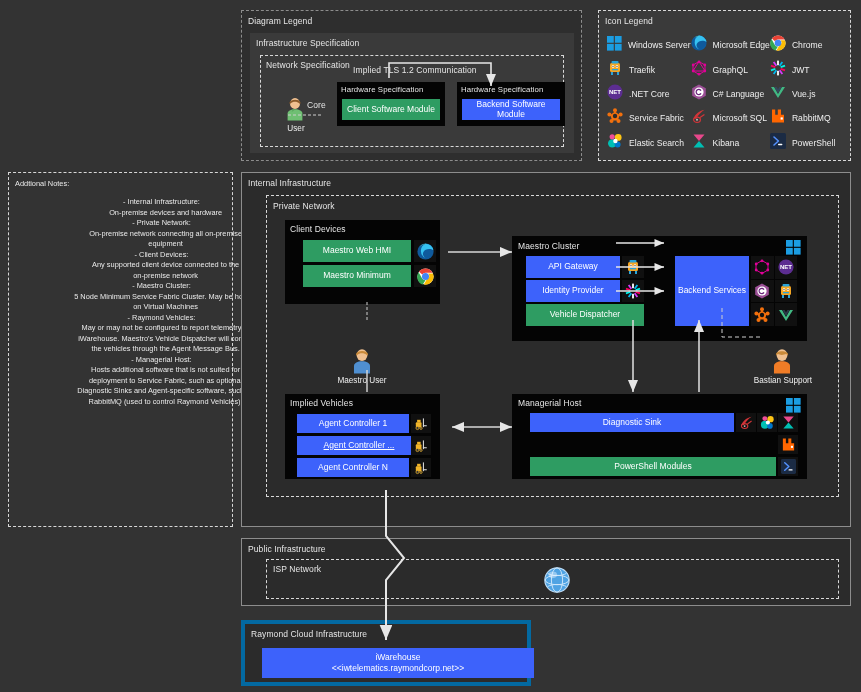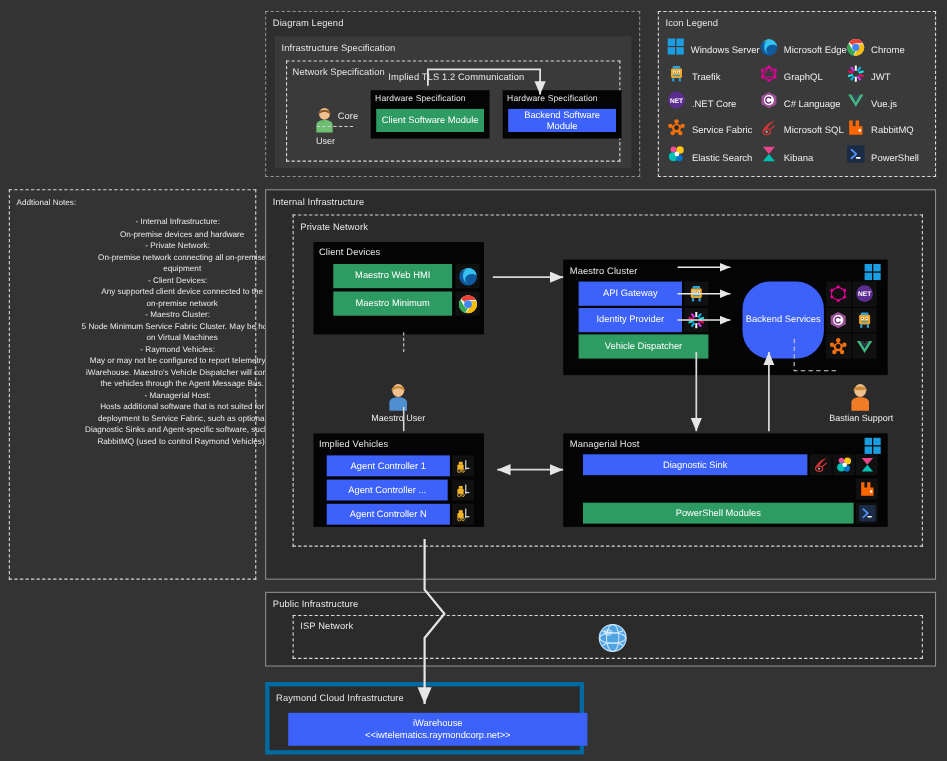--- a/index.html
+++ b/index.html
@@ -384,21 +384,21 @@
               <g fill="#fb015b">
                 <rect x="-.9" y="-7.4" width="1.8" height="4.6" transform="rotate(288)"></rect>
                 <rect x="-.9" y="2.8" width="1.8" height="4.6" transform="rotate(288)"></rect>
               </g>
             </g>
           </svg>
       </div>
 
       <div class="abs mod green" style="left:14px;top:68px;width:118px;height:22px;">Vehicle Dispatcher</div>
 
-      <div class="abs mod blue" style="left:163px;top:20px;width:74px;height:70px;border-radius:25px;">Backend Services</div>
+      <div class="abs mod blue" style="left:163px;top:20px;width:74px;height:70px;">Backend Services</div>
 
       <div class="abs" style="left:239px;top:20px;width:46px;height:70px;display:grid;grid-template-columns:1fr 1fr;grid-template-rows:repeat(3,1fr);gap:1px;">
         <div class="icobox">
           <svg width="16" height="16" viewBox="0 0 16 16">
               <g stroke="#e10098" stroke-width="1" fill="none">
                 <path d="M8 1.6 14 5v6L8 14.4 2 11V5z"></path>
               </g>
               <circle cx="8" cy="1.8" r="1.4" fill="#e10098"></circle>
               <circle cx="13.8" cy="5" r="1.4" fill="#e10098"></circle>
               <circle cx="13.8" cy="11" r="1.4" fill="#e10098"></circle>
@@ -470,21 +470,21 @@
       <div class="abs icobox" style="left:126px;top:20px;width:20px;height:19px;">
         <svg width="15" height="14" viewBox="0 0 16 16">
             <rect x="1.5" y="6" width="6.5" height="5.6" rx="1" fill="#f0b429"></rect>
             <rect x="3" y="3.2" width="4" height="3" fill="#f0b429"></rect>
             <rect x="9.6" y="1.6" width="1.2" height="10" fill="#ddd"></rect>
             <rect x="9.6" y="9.4" width="4.4" height="1.2" fill="#ddd"></rect>
             <circle cx="3.4" cy="12.6" r="1.8" fill="#333" stroke="#f0b429" stroke-width=".8"></circle>
             <circle cx="7.4" cy="12.8" r="1.4" fill="#333" stroke="#f0b429" stroke-width=".8"></circle>
           </svg>
       </div>
-      <div class="abs mod blue" style="left:12px;top:42px;width:110px;height:19px;">Agent Controller ...</div>
+      <div class="abs mod blue" style="left:12px;top:42px;width:124px;height:19px;text-decoration:underline;">Agent Controller ...</div>
       <div class="abs icobox" style="left:126px;top:42px;width:20px;height:19px;">
         <svg width="15" height="14" viewBox="0 0 16 16">
             <rect x="1.5" y="6" width="6.5" height="5.6" rx="1" fill="#f0b429"></rect>
             <rect x="3" y="3.2" width="4" height="3" fill="#f0b429"></rect>
             <rect x="9.6" y="1.6" width="1.2" height="10" fill="#ddd"></rect>
             <rect x="9.6" y="9.4" width="4.4" height="1.2" fill="#ddd"></rect>
             <circle cx="3.4" cy="12.6" r="1.8" fill="#333" stroke="#f0b429" stroke-width=".8"></circle>
             <circle cx="7.4" cy="12.8" r="1.4" fill="#333" stroke="#f0b429" stroke-width=".8"></circle>
           </svg>
       </div>

